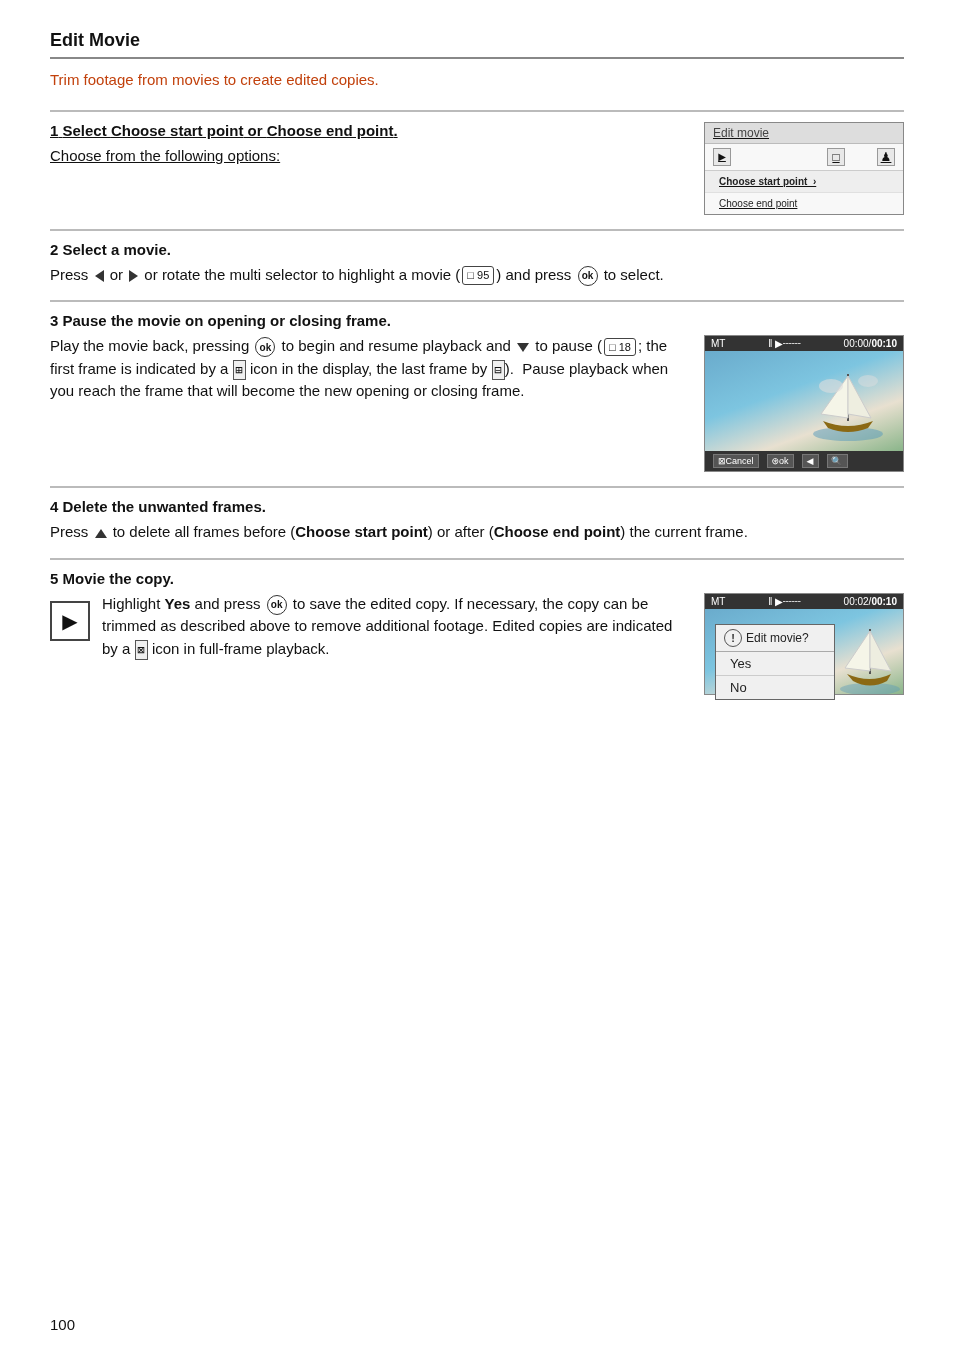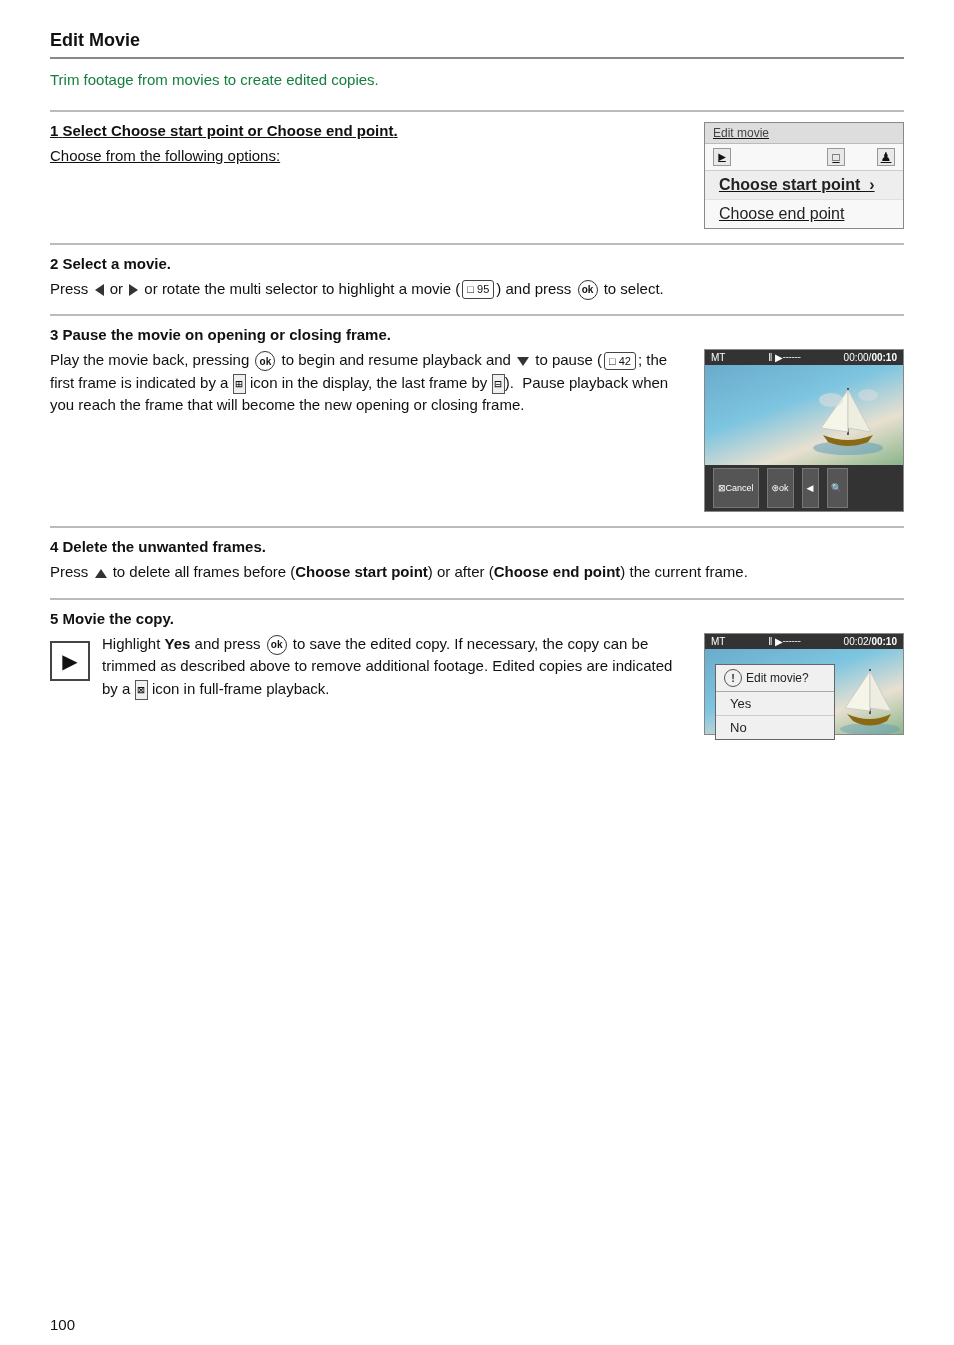--- a/index.html
+++ b/index.html
@@ -17,21 +17,21 @@
       font-size: 18px;
       font-weight: bold;
       border-bottom: 2px solid #888;
       padding-bottom: 6px;
       margin-bottom: 10px;
     }
 
     .subtitle {
       font-size: 15px;
       margin-bottom: 18px;
-      color: #15803d;
+      color: #c2410c;
     }
 
     .section {
       border-top: 2px solid #bbb;
       padding-top: 10px;
       padding-bottom: 14px;
       margin-bottom: 0;
     }
 
     .section-header {
@@ -87,21 +87,21 @@
       width: 18px;
       height: 18px;
       background: #ccc;
       border: 1px solid #999;
       display: flex; align-items: center; justify-content: center;
       font-size: 10px;
     }
 
     .menu-item {
       padding: 5px 14px;
-      font-size: 16px;
+      font-size: 10px;
       border-bottom: 1px solid #e0e0e0;
       color: #222;
     }
 
     .menu-item.selected {
       background: #eee;
       font-weight: bold;
     }
 
     .menu-item:last-child {
@@ -169,21 +169,21 @@
       gap: 8px;
       font-size: 10px;
       color: #ddd;
       align-items: center;
     }
 
     .playback-btn {
       background: #555;
       color: #fff;
       border: 1px solid #777;
-      padding: 14px 4px;
+      padding: 1px 4px;
       font-size: 9px;
       text-align: center;
     }
 
     
     .save-box {
       width: 200px;
       border: 1.5px solid #888;
       background: #222;
       color: #fff;
@@ -406,21 +406,21 @@
     <span class="section-number">3</span>
     <span> <b>Pause the movie on opening or closing frame.</b></span>
   </div>
   <div class="section-content">
     <div class="section-text">
       <p>
         Play the movie back, pressing
         <span class="icon-circle" style="font-size:10px;">ok</span>
         to begin and resume playback and
         <span class="icon-triangle-down"></span>
-        to pause (<span class="ref-box">□ 42</span>; the first frame is indicated by a
+        to pause (<span class="ref-box">□ 18</span>; the first frame is indicated by a
         <span class="special-icon">⊞</span>
         icon in the display, the last frame by
         <span class="special-icon">⊟</span>).&nbsp; Pause playback when you reach the frame that will become the new opening or closing frame.
       </p>
     </div>
     <div class="section-image">
       <div class="playback-box">
         <div class="playback-top-bar">
           <span>MT</span>
           <span>‖ ▶╌╌╌</span>

